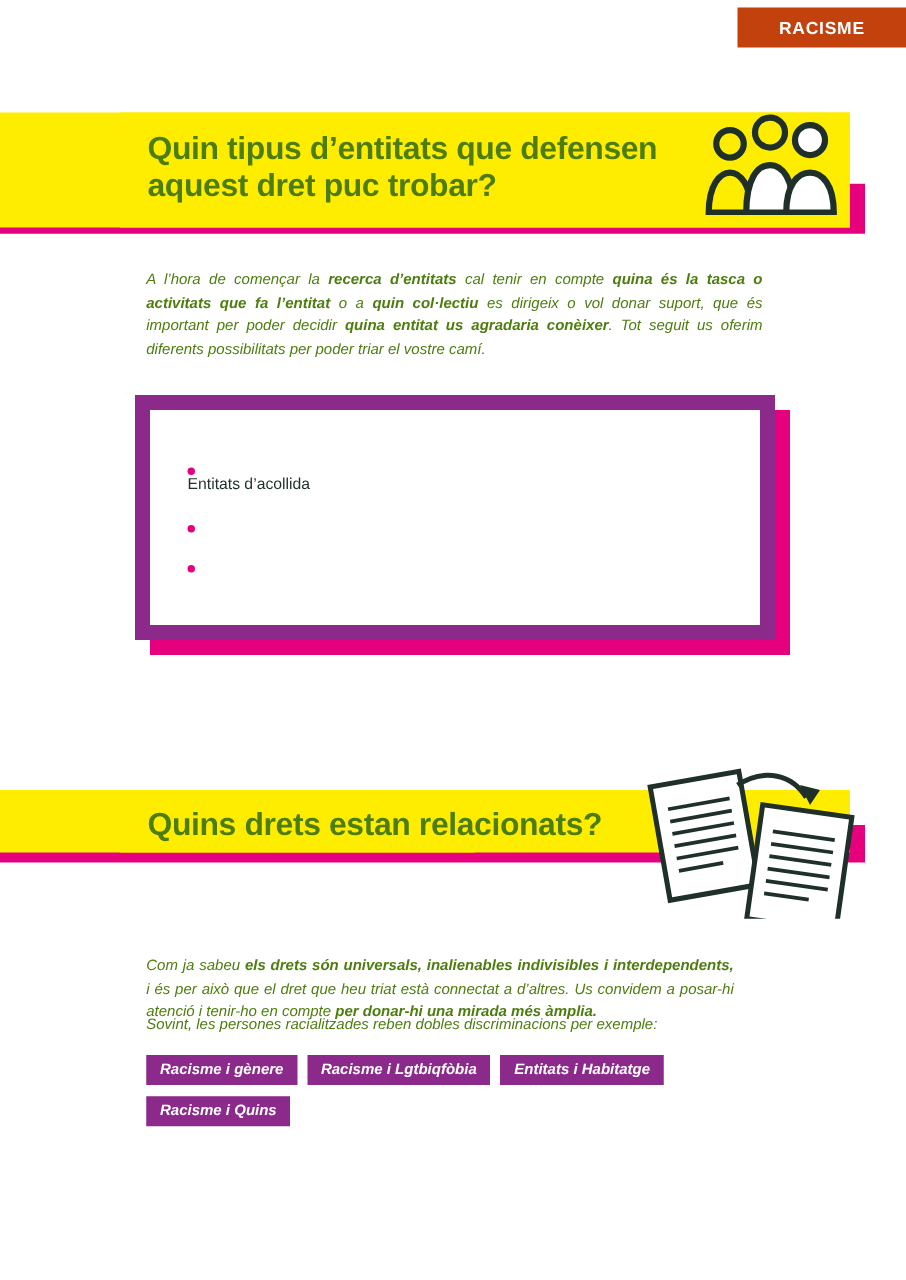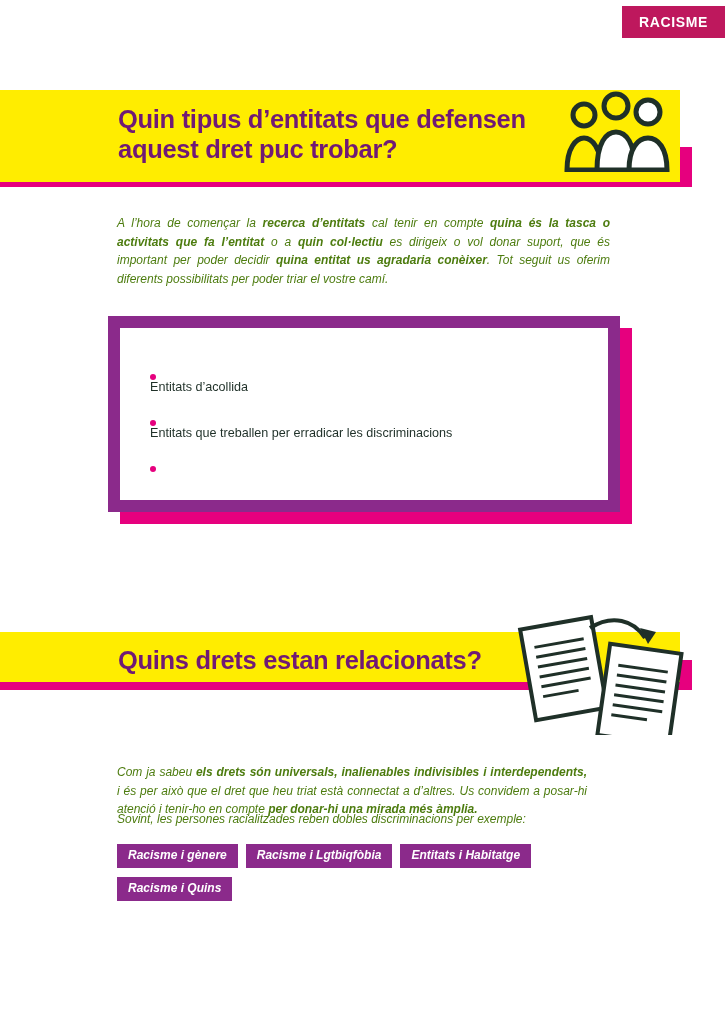--- a/index.html
+++ b/index.html
@@ -13,44 +13,44 @@
     font-family: "Liberation Sans", sans-serif;
     position: relative;
     overflow: hidden;
   }
 
   
   .header-tab {
     position: absolute;
     top: 6px;
     right: 0;
-    width: 103px;
+    width: 135px;
     height: 32px;
-    background: #be185d;
+    background: #c2410c;
     display: flex;
     align-items: center;
     justify-content: center;
   }
   .header-tab span {
     color: #ffffff;
     font-size: 14px;
     font-weight: bold;
     letter-spacing: 0.6px;
   }
   .magenta-bar {
     position: absolute;
     background: #e6007e;
   }
   .yellow-bar {
     position: absolute;
     background: #ffed00;
   }
   .title-text {
     position: absolute;
-    color: #701a75;
+    color: #4d7c0f;
     font-weight: bold;
     line-height: 1.18;
     letter-spacing: -0.3px;
   }
 
   
   #s1-yellow {
     left: 0px;
     top: 90px;
     width: 680px;
@@ -248,21 +248,20 @@
 <div id="card-magenta"></div>
 <div id="card-purple"></div>
 <div id="card-white"></div>
 <div id="bullet-list">
   <div class="bullet-item">
     <span class="bullet-dot"></span>
     <span>Entitats d’acollida</span>
   </div>
   <div class="bullet-item">
     <span class="bullet-dot"></span>
-    <span>Entitats que treballen per erradicar les discriminacions</span>
   </div>
   <div class="bullet-item">
     <span class="bullet-dot"></span>
   </div>
 </div>
 
 <div class="magenta-bar" id="s2-magenta"></div>
 <div class="yellow-bar" id="s2-yellow-left"></div>
 <div class="yellow-bar" id="s2-yellow"></div>
 <div class="title-text" id="s2-title">Quins drets estan relacionats?</div>

